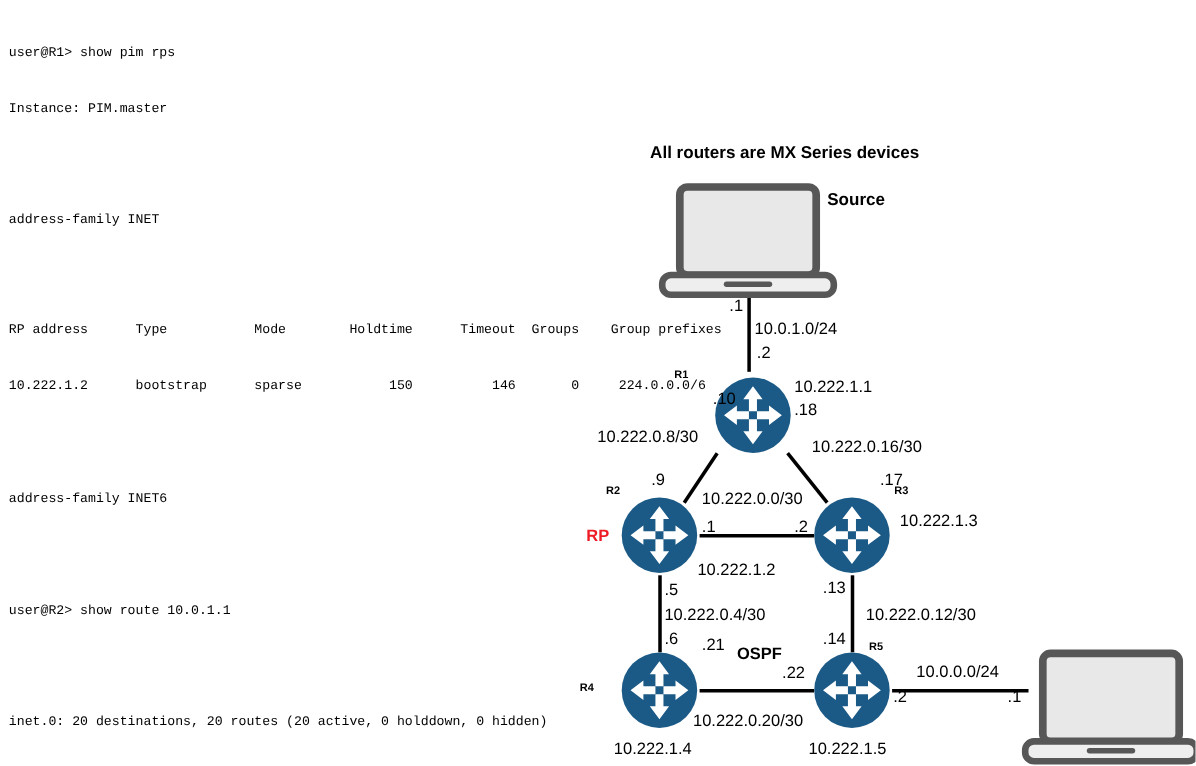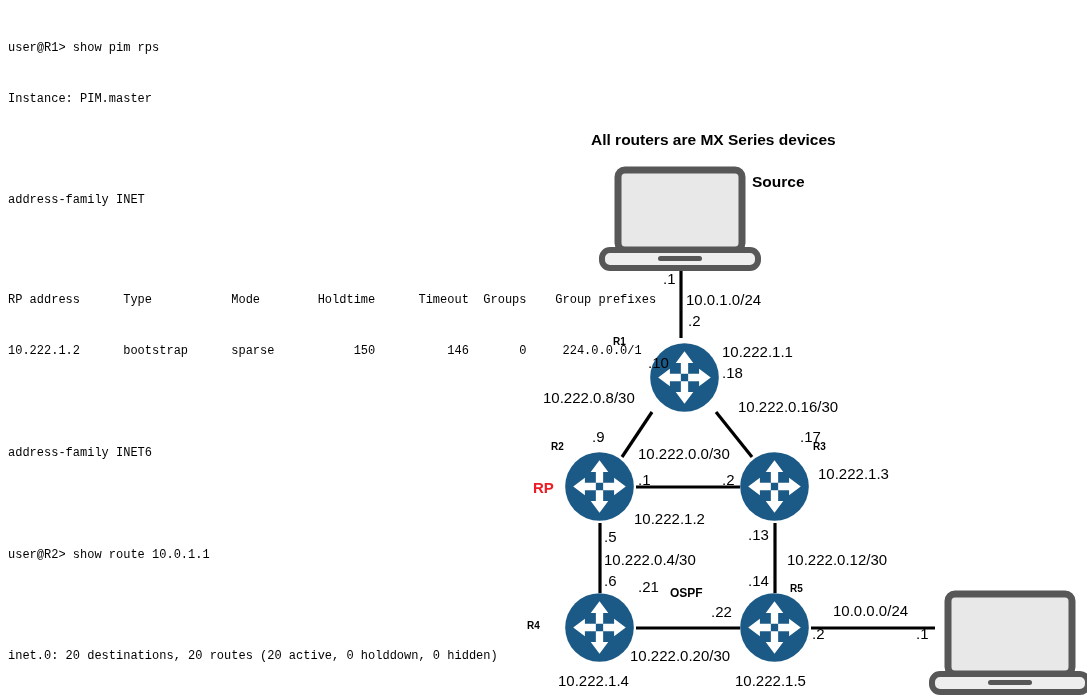--- a/index.html
+++ b/index.html
@@ -19,37 +19,37 @@
 
   
   #diagram{position:absolute;left:0;top:0;width:1087px;height:540px;}
   #diagram svg{position:absolute;left:0;top:0;}
   .dlabel{position:absolute;font-family:"Liberation Sans",sans-serif;color:#000;white-space:nowrap;}
   .ttl{font-size:15.5px;font-weight:bold;}
   .rname{font-size:10px;font-weight:bold;}
   .net{font-size:15px;}
   .iface{font-size:15px;}
   .rp{font-size:15px;font-weight:bold;color:#ee1c25;}
-  .ospf{font-size:12px;font-weight:bold;}
+  .ospf{font-size:15px;font-weight:bold;}
 </style>
 </head>
 <body>
 
 <div id="terminal">
   <div class="ln">user@R1&gt; show pim rps</div>
   <div class="ln">Instance: PIM.master</div>
   <div class="blank"></div>
   <div class="ln">address-family INET</div>
 
   
   <div class="ln">
     <span class="col" style="left:0px">RP address      Type           Mode        Holdtime      Timeout  Groups    Group prefixes</span>
   </div>
   <div class="ln">
-    <span class="col" style="left:0px">10.222.1.2      bootstrap      sparse           150          146       0     224.0.0.0/1</span>
+    <span class="col" style="left:0px">10.222.1.2      bootstrap      sparse           150          146       0     224.0.0.0/6</span>
   </div>
 
   <div class="blank"></div>
   <div class="ln">address-family INET6</div>
   <div class="blank"></div>
   <div class="ln">user@R2&gt; show route 10.0.1.1</div>
   <div class="blank"></div>
   <div class="ln">inet.0: 20 destinations, 20 routes (20 active, 0 holddown, 0 hidden)</div>
   
   

